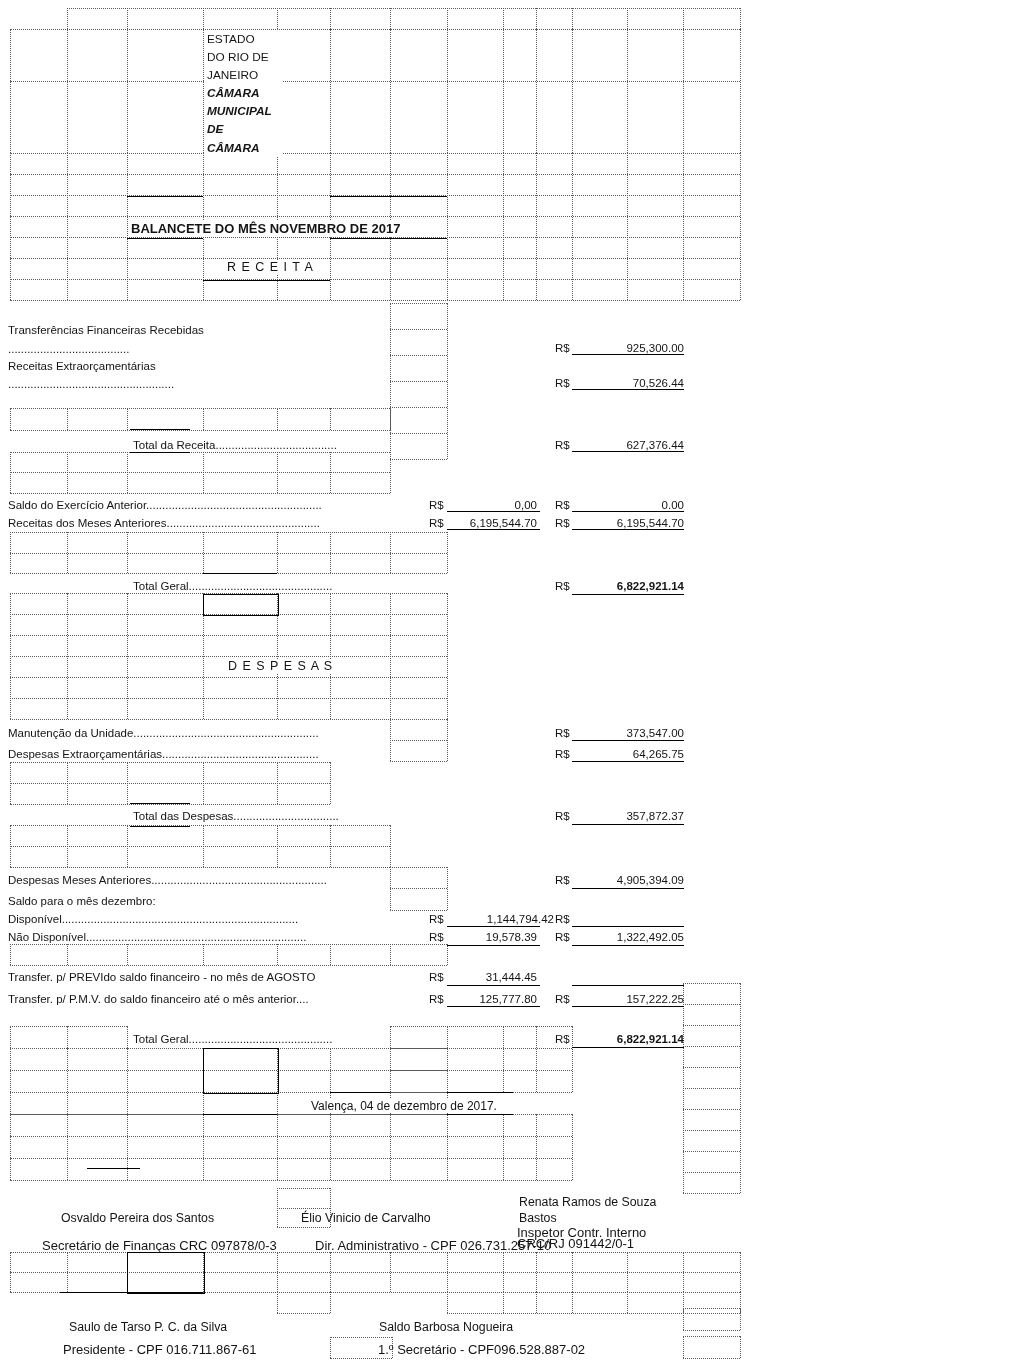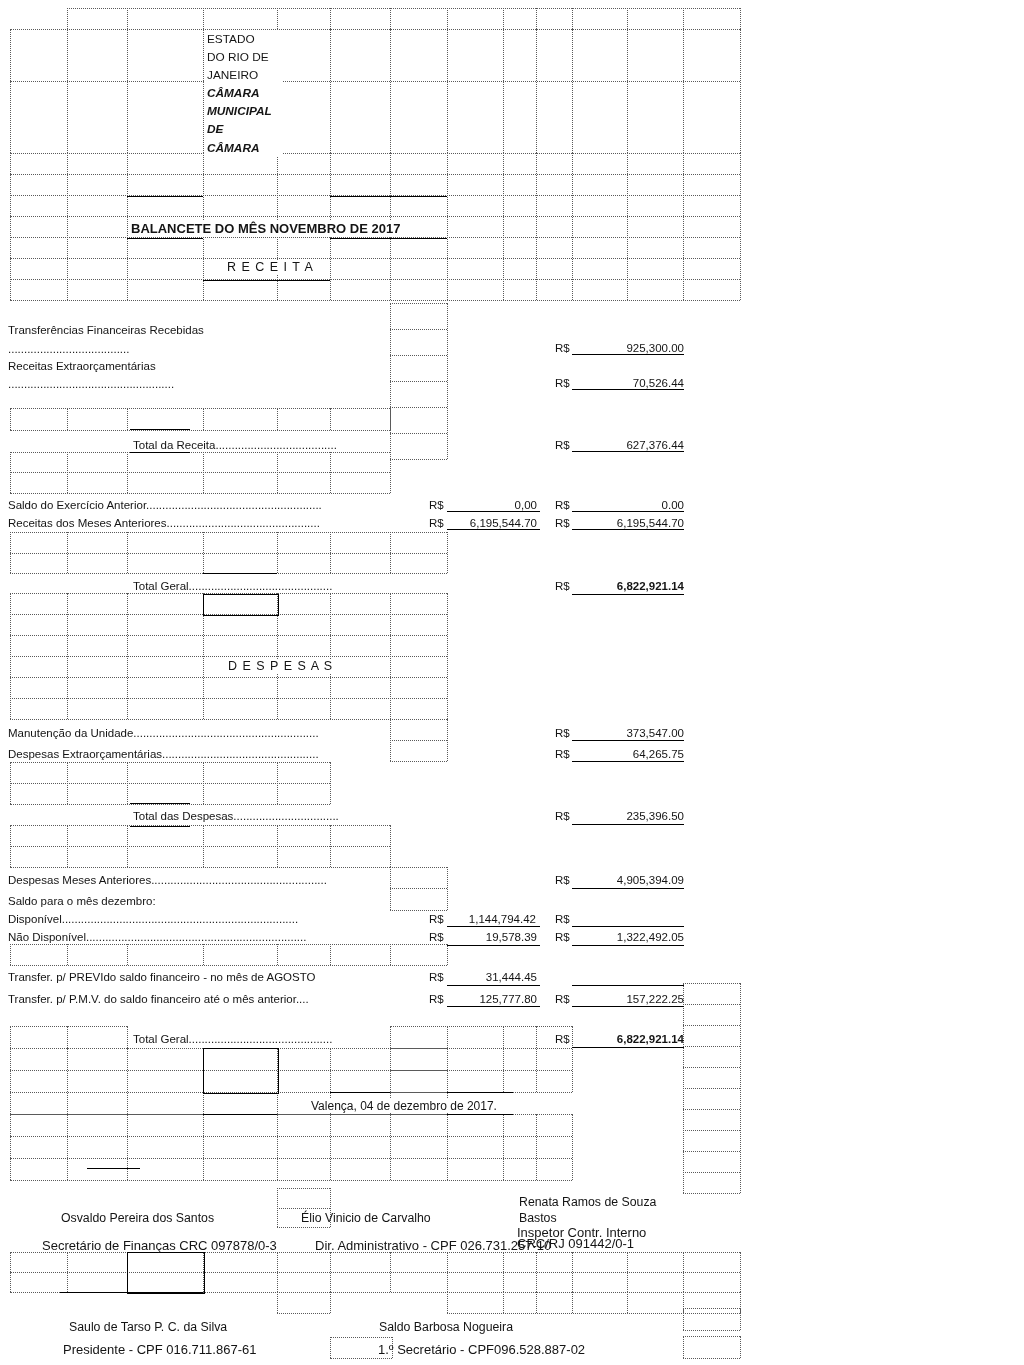--- a/index.html
+++ b/index.html
@@ -366,31 +366,31 @@
   <div class="t" style="left:8px;top:727px;">Manutenção da Unidade..........................................................</div>
   <div class="t" style="left:555px;top:727px;">R$</div>
   <div class="t money" style="left:570px;top:727px;width:114px;">373,547.00</div>
 
   <div class="t" style="left:8px;top:748px;">Despesas Extraorçamentárias.................................................</div>
   <div class="t" style="left:555px;top:748px;">R$</div>
   <div class="t money" style="left:570px;top:748px;width:114px;">64,265.75</div>
 
   <div class="t" style="left:130px;top:810px;"><span class="msk">Total das Despesas.................................</span></div>
   <div class="t" style="left:555px;top:810px;">R$</div>
-  <div class="t money" style="left:570px;top:810px;width:114px;">235,396.50</div>
+  <div class="t money" style="left:570px;top:810px;width:114px;">357,872.37</div>
 
   <div class="t" style="left:8px;top:874px;">Despesas Meses Anteriores.......................................................</div>
   <div class="t" style="left:555px;top:874px;">R$</div>
   <div class="t money" style="left:570px;top:874px;width:114px;">4,905,394.09</div>
 
   <div class="t" style="left:8px;top:895px;">Saldo para o mês dezembro:</div>
 
   <div class="t" style="left:8px;top:913px;">Disponível..........................................................................</div>
   <div class="t" style="left:429px;top:913px;">R$</div>
-  <div class="t money" style="left:439px;top:913px;width:97px;">1,144,794.42</div>
+  <div class="t money" style="left:421px;top:913px;width:97px;padding-left:36px;">1,144,794.42</div>
   <div class="t" style="left:555px;top:913px;">R$</div>
 
   <div class="t" style="left:8px;top:931px;">Não Disponível.....................................................................</div>
   <div class="t" style="left:429px;top:931px;">R$</div>
   <div class="t money" style="left:440px;top:931px;width:97px;">19,578.39</div>
   <div class="t" style="left:555px;top:931px;">R$</div>
   <div class="t money" style="left:570px;top:931px;width:114px;">1,322,492.05</div>
 
   <div class="t" style="left:8px;top:971px;">Transfer. p/ PREVIdo saldo financeiro - no mês de AGOSTO</div>
   <div class="t" style="left:429px;top:971px;">R$</div>

